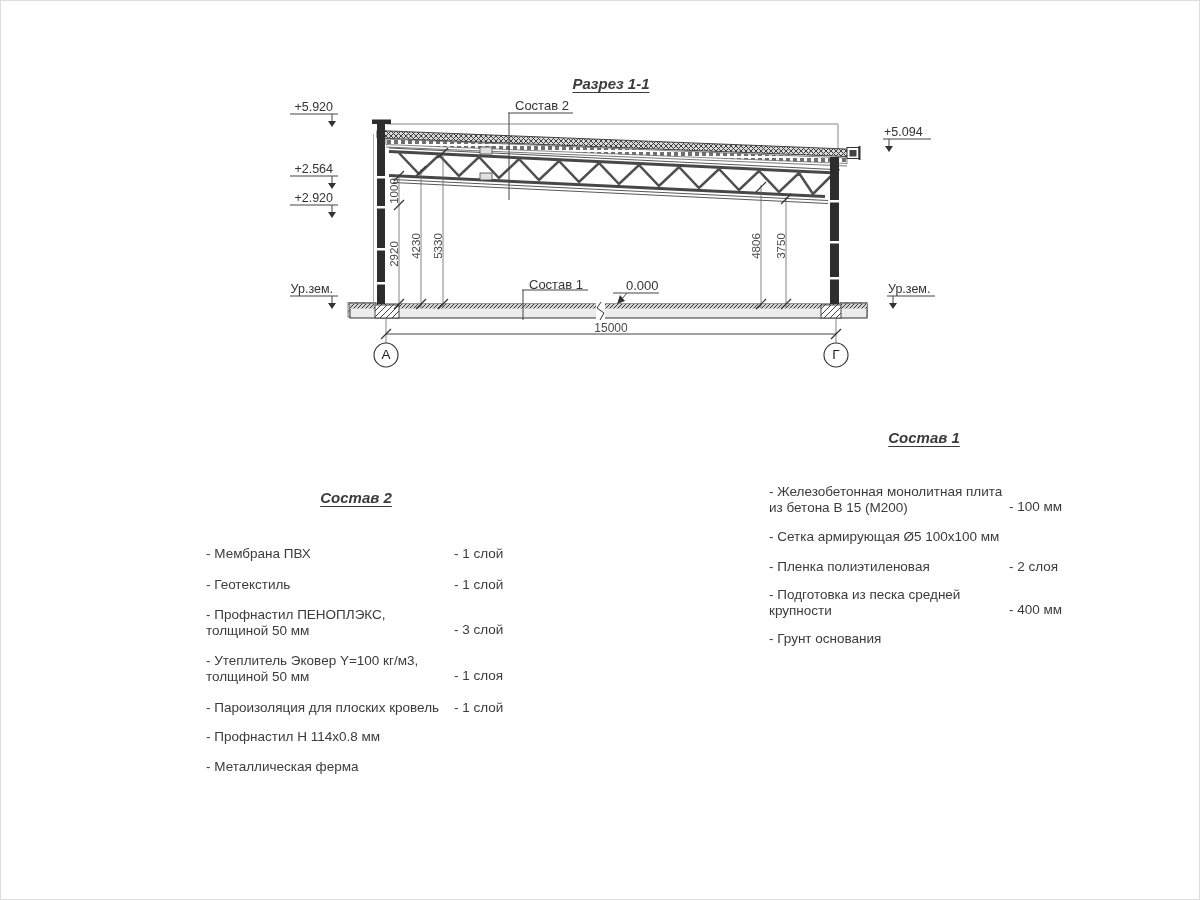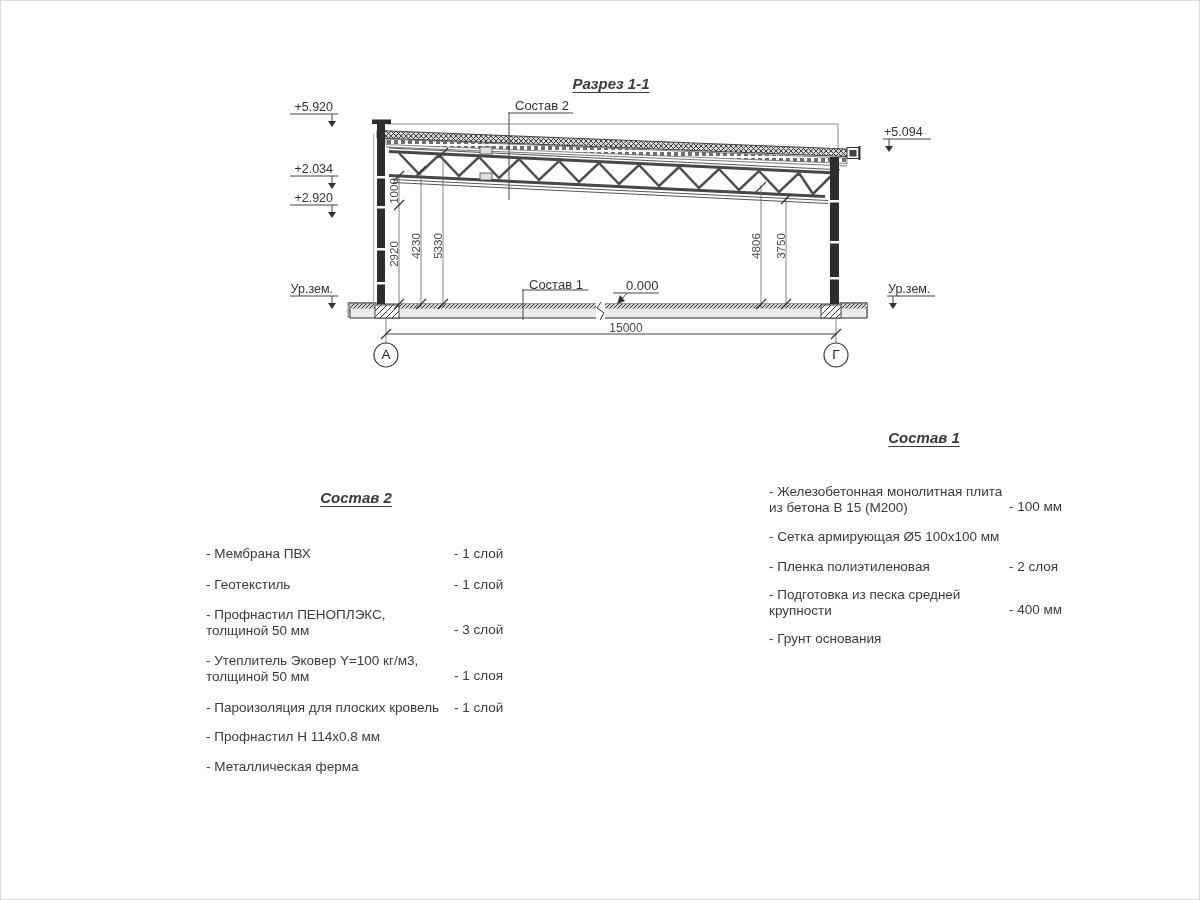--- a/index.html
+++ b/index.html
@@ -161,38 +161,38 @@
       <path d="M507,112 H572 M508,112 V199" fill="none"></path>
       <path d="M521,289 H587 M522,289 V319" fill="none"></path>
       <path d="M612,292 H658 M626,292 L620,299" fill="none"></path>
       <polygon points="616,303 624,300 619,294" fill="#333" stroke="none"></polygon>
     </g>
   </svg>
 
   <div class="t h center" style="left:520px;top:68px;width:180px;margin-top:7px;">Разрез 1-1</div>
 
   <div class="t elev right" style="left:272px;top:99px;width:60px;">+5.920</div>
-  <div class="t elev right" style="left:272px;top:161px;width:60px;">+2.034</div>
+  <div class="t elev right" style="left:272px;top:161px;width:60px;">+2.564</div>
   <div class="t elev right" style="left:272px;top:190px;width:60px;">+2.920</div>
   <div class="t elev right" style="left:272px;top:281px;width:60px;">Ур.зем.</div>
   <div class="t elev" style="left:883px;top:124px;">+5.094</div>
   <div class="t elev" style="left:887px;top:281px;">Ур.зем.</div>
 
   <div class="t lbl" style="left:514px;top:97px;">Состав 2</div>
   <div class="t lbl" style="left:528px;top:276px;">Состав 1</div>
   <div class="t lbl" style="left:625px;top:277px;">0.000</div>
 
   <div class="t dimtxt" style="left:393px;top:253px;">2920</div>
   <div class="t dimtxt" style="left:393px;top:190px;">1000</div>
   <div class="t dimtxt" style="left:415px;top:245px;">4230</div>
   <div class="t dimtxt" style="left:437px;top:245px;">5330</div>
   <div class="t dimtxt" style="left:755px;top:245px;">4806</div>
   <div class="t dimtxt" style="left:780px;top:245px;">3750</div>
 
-  <div class="t center" style="left:575px;top:320px;width:100px;font-size:12px;color:#4a4a4a;">15000</div>
+  <div class="t center" style="left:560px;top:320px;width:100px;font-size:12px;color:#4a4a4a;">15000</div>
   <div class="t axis" style="left:373px;top:342px;">А</div>
   <div class="t axis" style="left:823px;top:342px;">Г</div>
 
   <div class="t h center" style="left:205px;top:489px;width:300px;">Состав 2</div>
   <div class="list c2" style="left:205px;top:545px;width:330px;">
     <div class="row" style="top:0px;">
         <div class="nm">
           <span>- Мембрана ПВХ</span>
           <span></span>
         </div>

